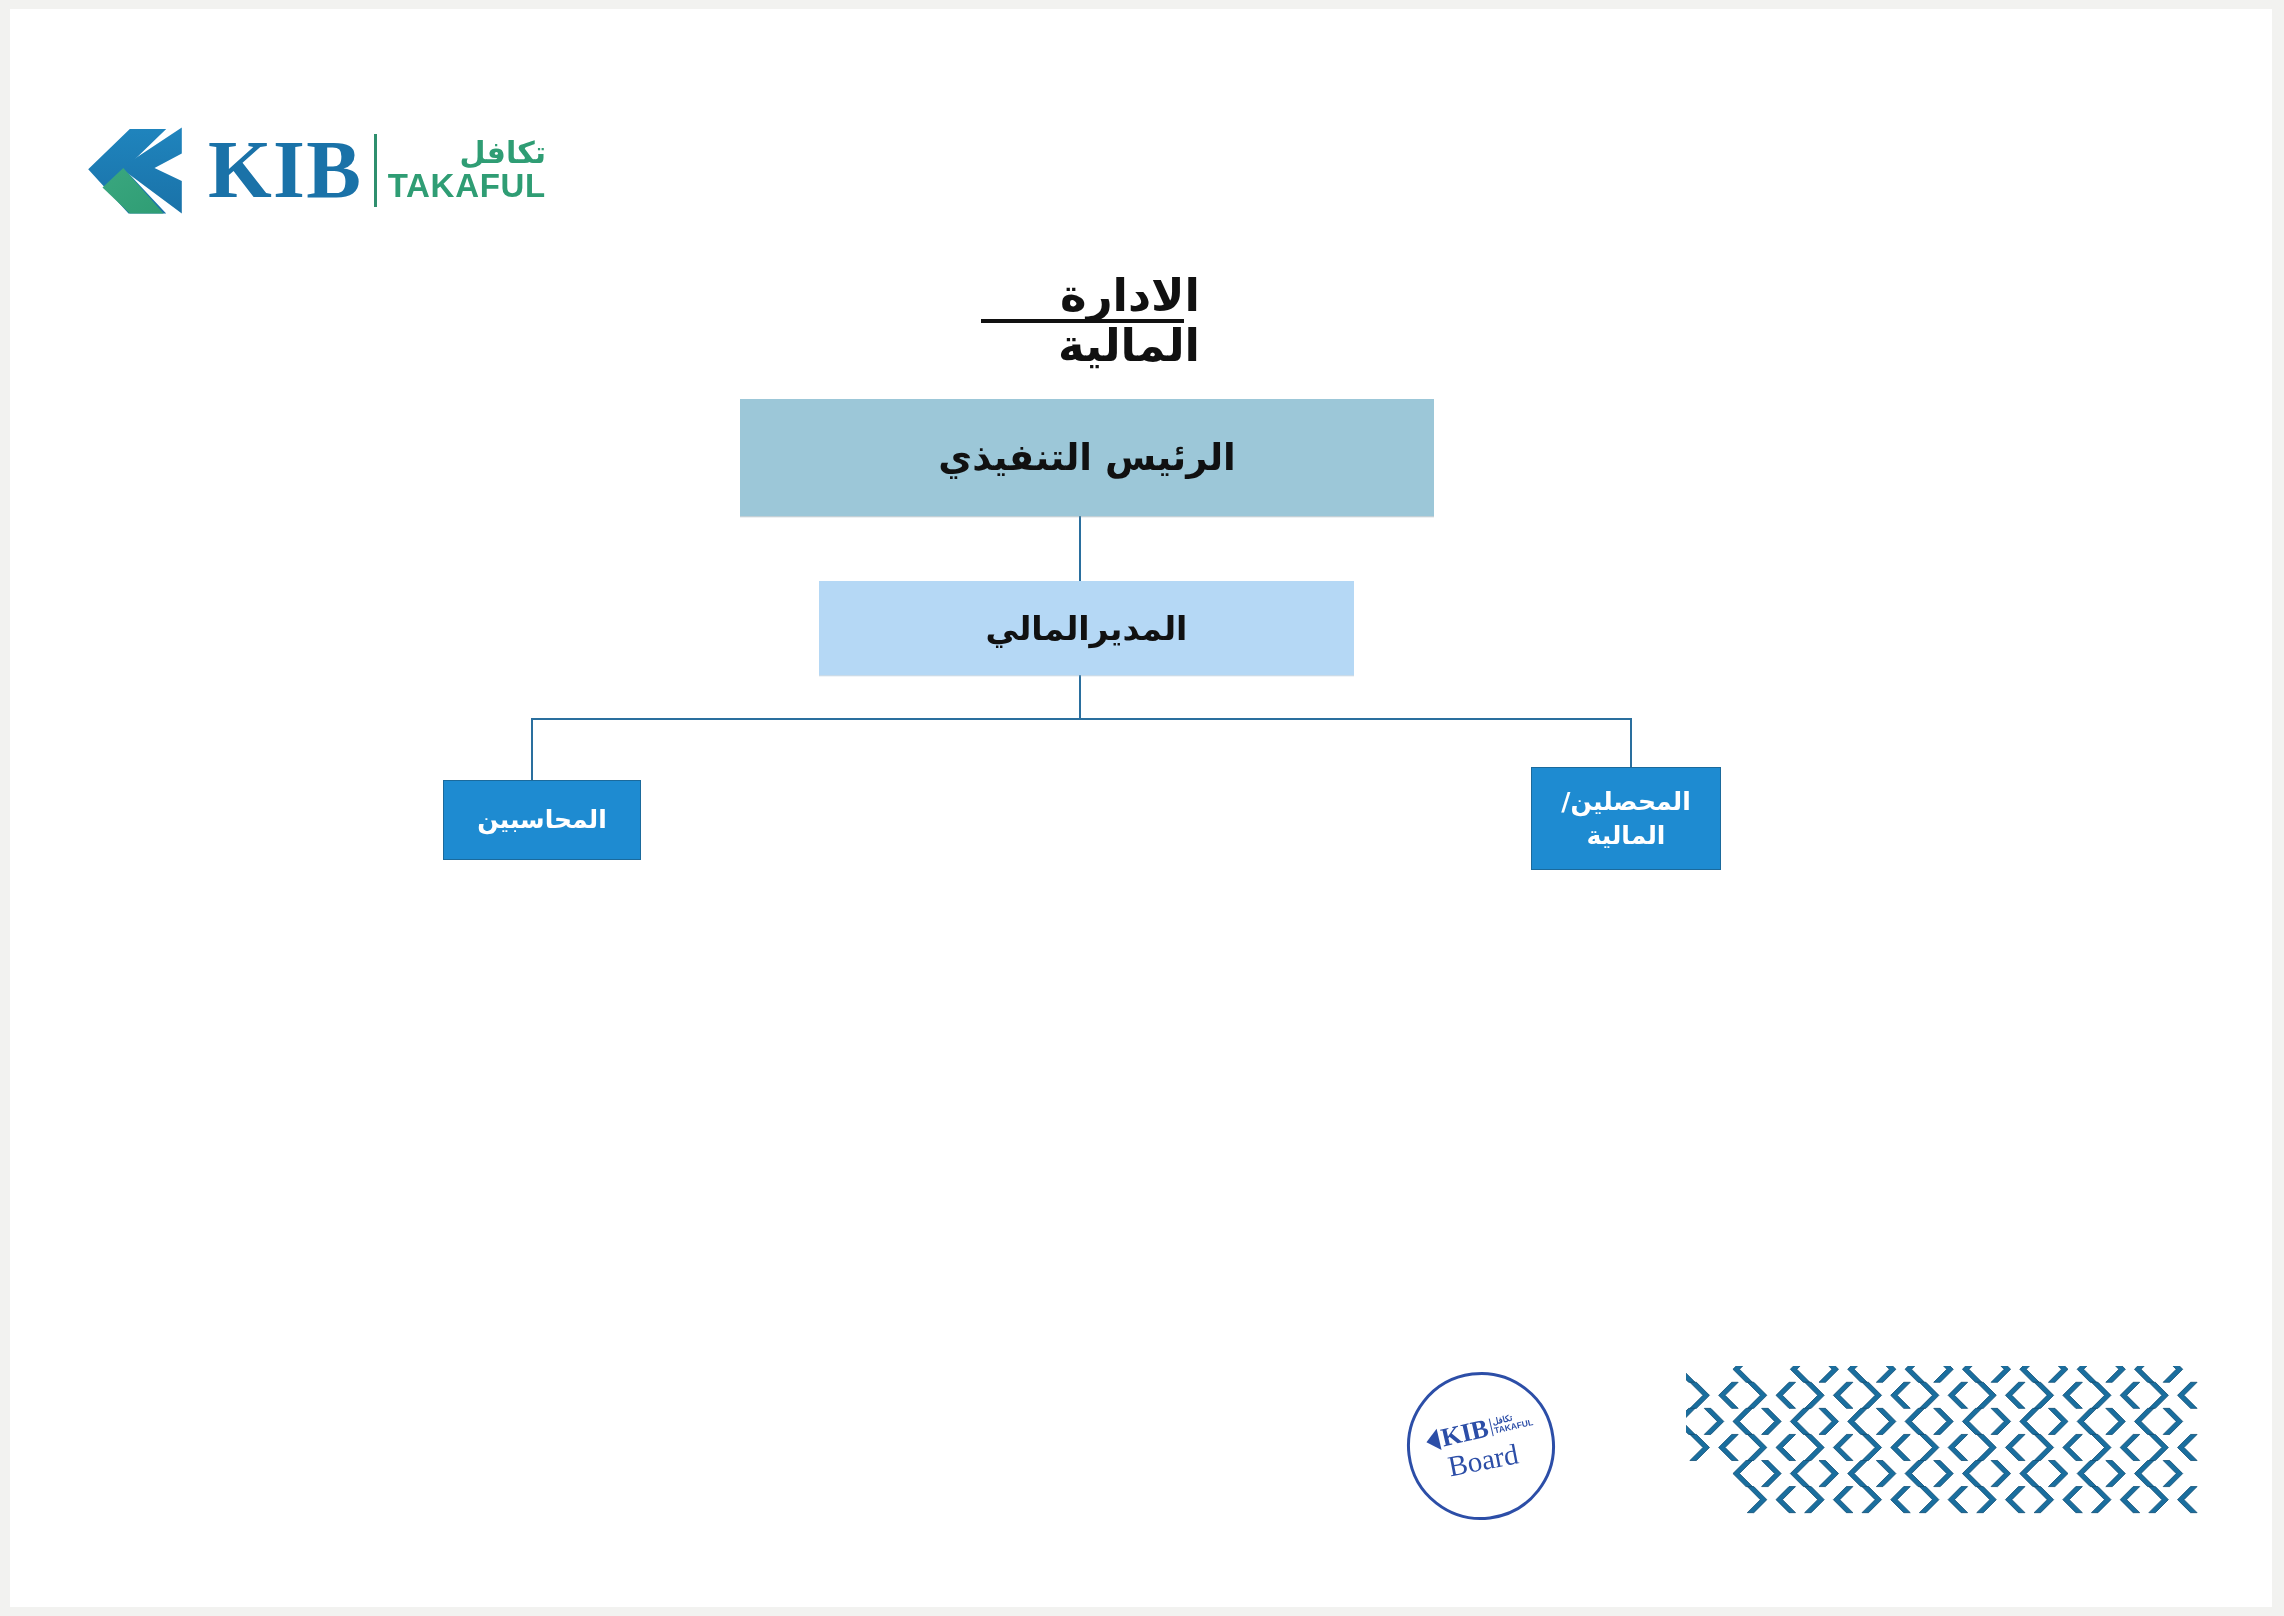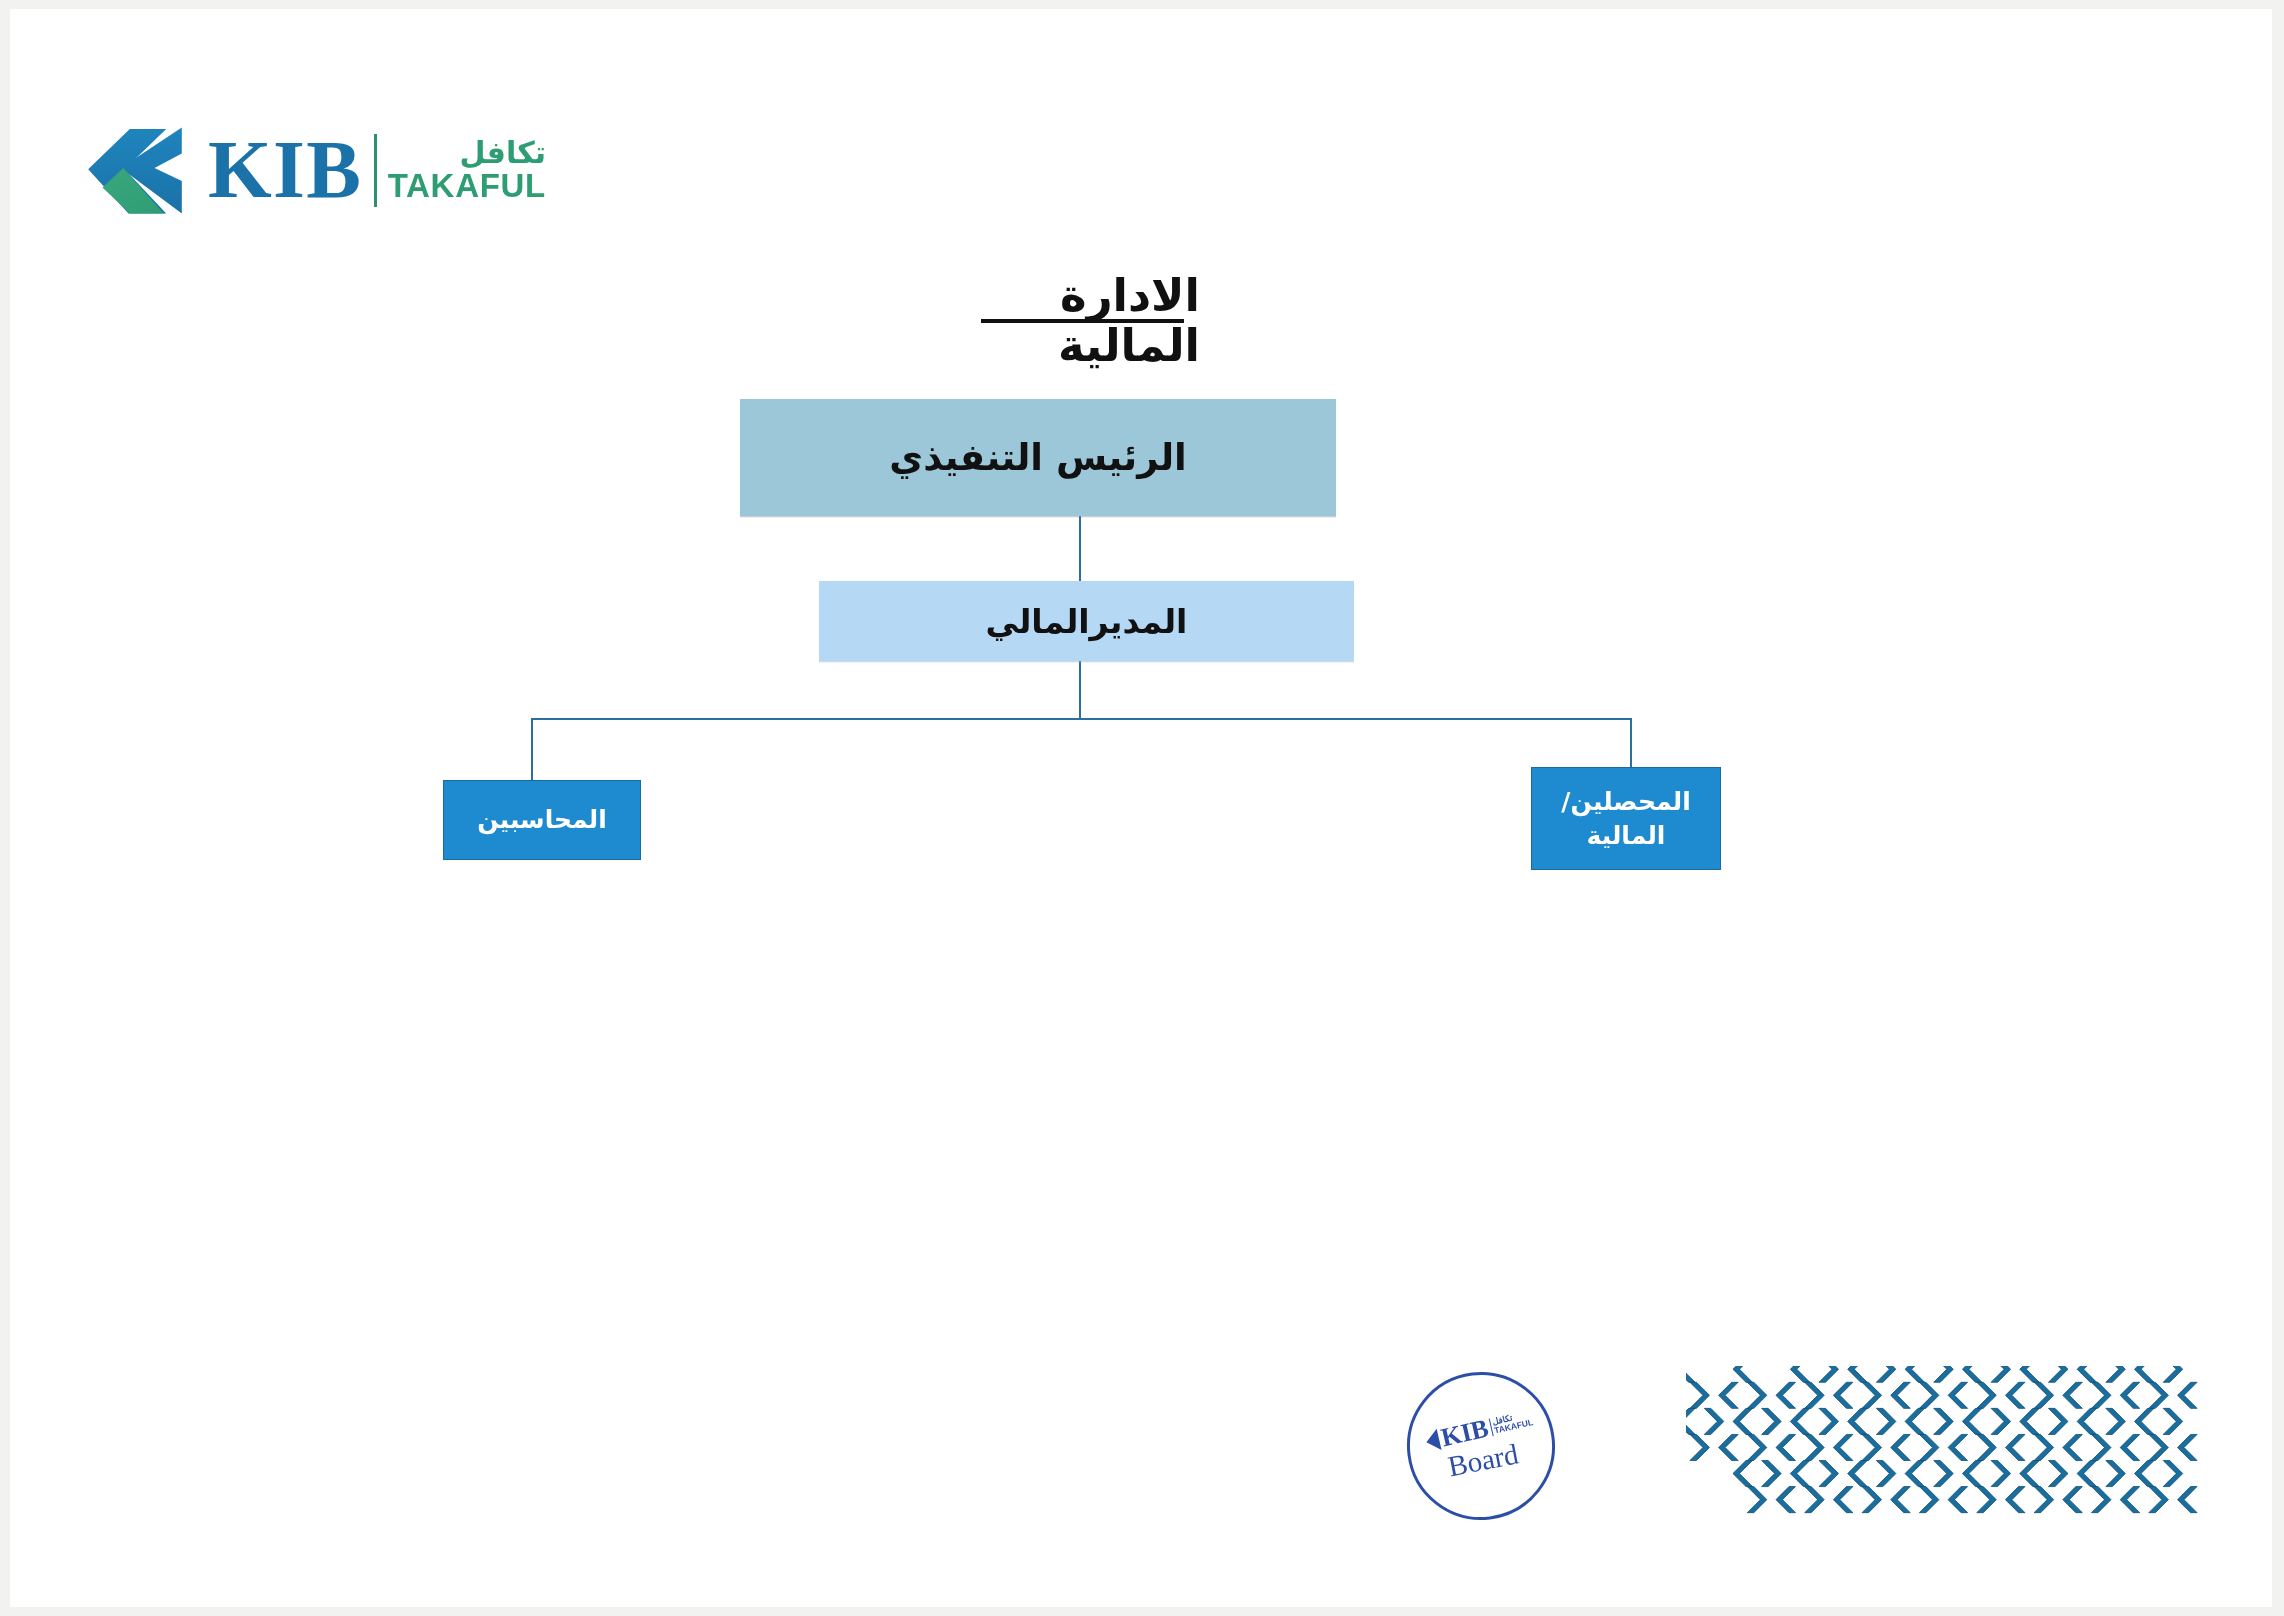--- a/index.html
+++ b/index.html
@@ -119,33 +119,33 @@
     align-items: center;
     justify-content: center;
     text-align: center;
     direction: rtl;
     box-sizing: border-box;
     font-family: "DejaVu Sans", sans-serif;
   }
   .node-ceo {
     left: 740px;
     top: 399px;
-    width: 596px;
+    width: 694px;
     height: 117px;
     background: #9cc7d8;
     color: #111111;
     font-size: 37px;
     font-weight: 700;
     box-shadow: 0 1.3px 0 rgba(120,150,165,.45);
   }
   .node-manager {
     left: 819px;
     top: 581px;
     width: 535px;
-    height: 80px;
+    height: 94px;
     background: #b5d8f5;
     color: #111111;
     font-size: 33px;
     font-weight: 700;
     box-shadow: 0 1.3px 0 rgba(140,175,205,.45);
   }
   .node-leaf {
     background: #1e8bd1;
     color: #ffffff;
     font-size: 25px;

